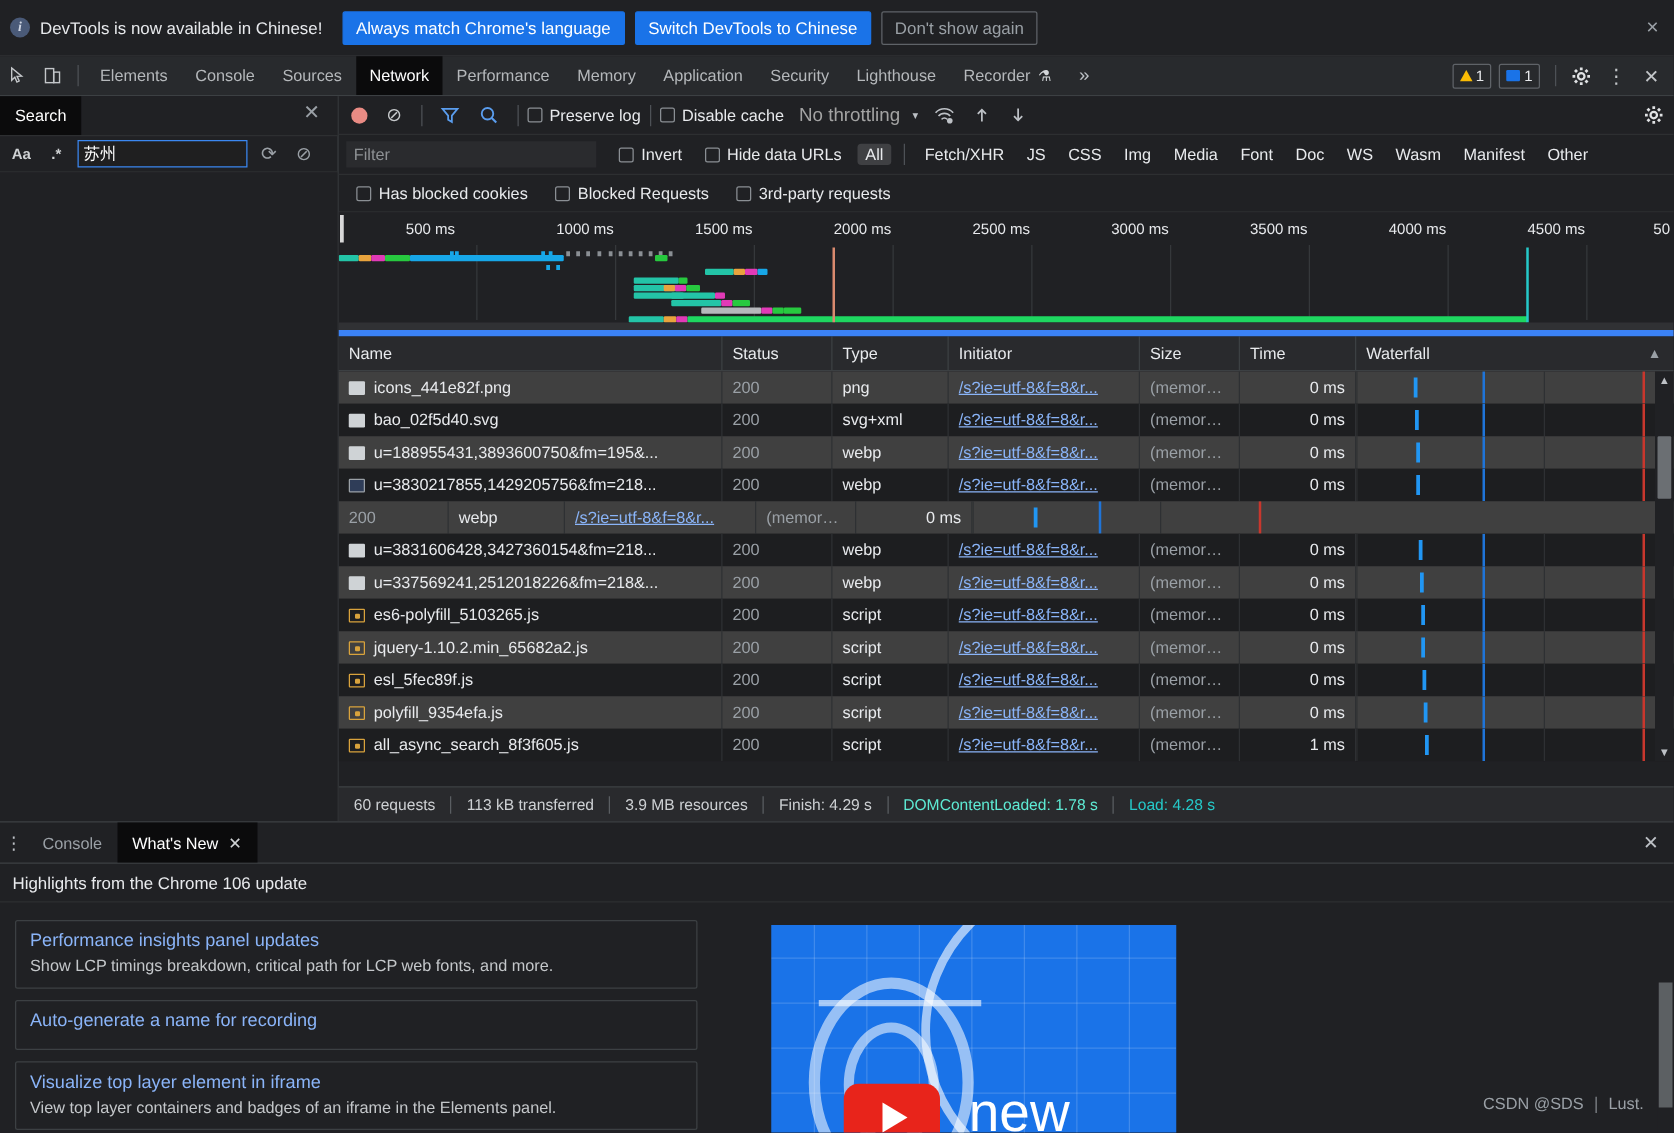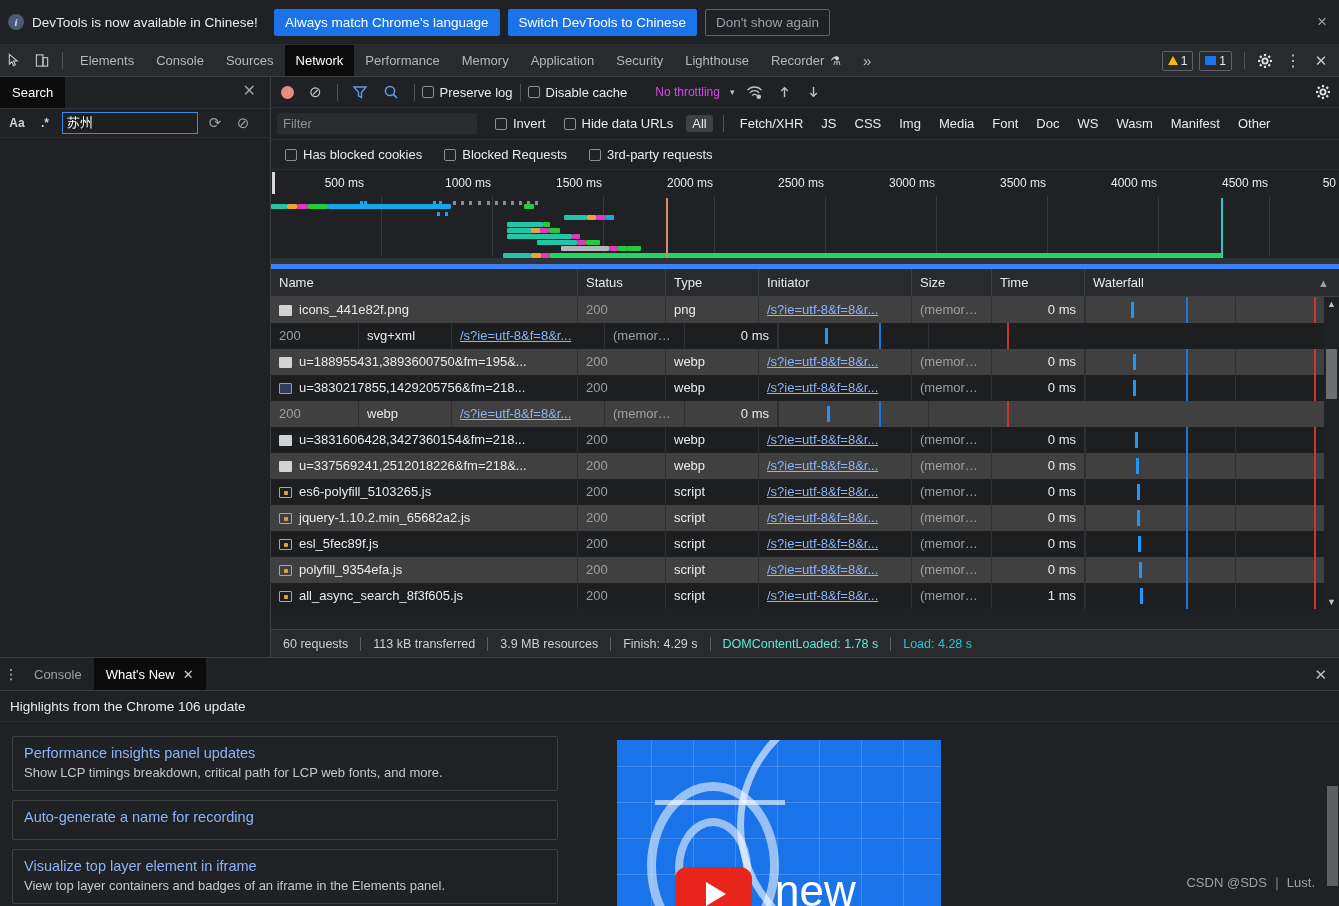--- a/index.html
+++ b/index.html
@@ -107,21 +107,21 @@
     height: 31px; display: flex; align-items: center; padding: 0 6px;
     border-bottom: 1px solid #2d2f31; position: relative;
   }
   .rec-dot { width: 13px; height: 13px; border-radius: 50%; background: #e98b84; margin: 0 7px 0 4px; cursor: pointer; }
   .clear-ic { font-size: 15px; color: #c6c9cb; margin: 0 8px; cursor: pointer; }
   .vsep { width: 1px; height: 17px; background: #4d5156; margin: 0 7px; }
   .funnel { cursor: pointer; margin: 0 7px; }
   .magnifier { cursor: pointer; margin: 0 8px; }
   .cbwrap { display: flex; align-items: center; gap: 6px; font-size: 13px; color: #e8eaed; cursor: pointer; white-space: nowrap; }
   .cbox { width: 12px; height: 12px; border: 1px solid #8a8f94; border-radius: 2px; background: transparent; flex: 0 0 auto; }
-  .throttle-label { font-size: 12px; color: #d946ef; margin-left: 28px; cursor: pointer; }
+  .throttle-label { font-size: 15px; color: #a3a3a3; margin-left: 12px; cursor: pointer; }
   .caret-dn { margin-left: 10px; color: #bdc1c6; font-size: 9px; cursor: pointer; }
   .wifi-ic { margin-left: 12px; cursor: pointer; color: #bdc1c6; }
   .arrow-ic { margin-left: 14px; cursor: pointer; color: #bdc1c6; font-size: 15px; }
   .gear-right { position: absolute; right: 8px; top: 7px; cursor: pointer; }
 
   .nw-filterbar {
     height: 32px; display: flex; align-items: center; padding: 0 6px;
     border-bottom: 1px solid #2d2f31;
   }
   #filter-input {
@@ -584,20 +584,24 @@
           <div class="rcell c-time" style="width: 93px;">0 ms</div>
           <div class="rcell c-wf">
             <div class="wf-grid" style="left: 0px;"></div>
             <div class="wf-grid" style="left: 150px;"></div>
             <div class="wf-dcl" style="left: 101px;"></div>
             <div class="wf-load" style="left: 229px;"></div>
             <div class="wf-tick" style="left: 46px;"></div>
           </div>
         </div>
         <div class="req-row even">
+          <div class="rcell c-name" style="width: 307px;">
+            <span class="file-ic ic-img"></span>
+            <span>bao_02f5d40.svg</span>
+          </div>
           <div class="rcell c-status" style="width: 88px;">200</div>
           <div class="rcell c-type" style="width: 93px;">svg+xml</div>
           <div class="rcell c-init" style="width: 153px;"><a>/s?ie=utf-8&amp;f=8&amp;r...</a></div>
           <div class="rcell c-size" style="width: 80px;">(memory ...</div>
           <div class="rcell c-time" style="width: 93px;">0 ms</div>
           <div class="rcell c-wf">
             <div class="wf-grid" style="left: 0px;"></div>
             <div class="wf-grid" style="left: 150px;"></div>
             <div class="wf-dcl" style="left: 101px;"></div>
             <div class="wf-load" style="left: 229px;"></div>

